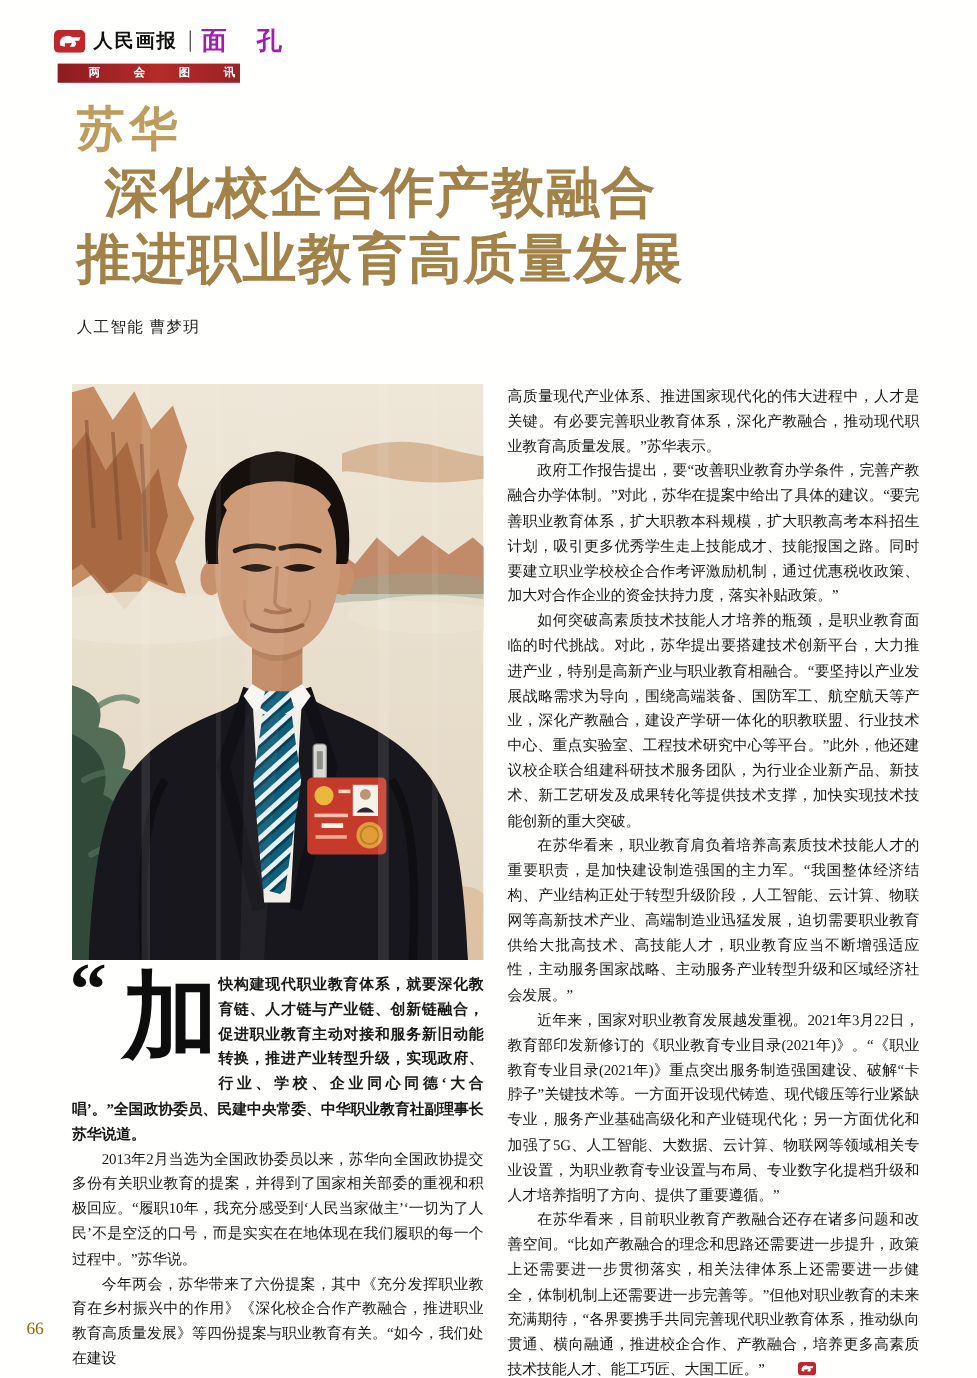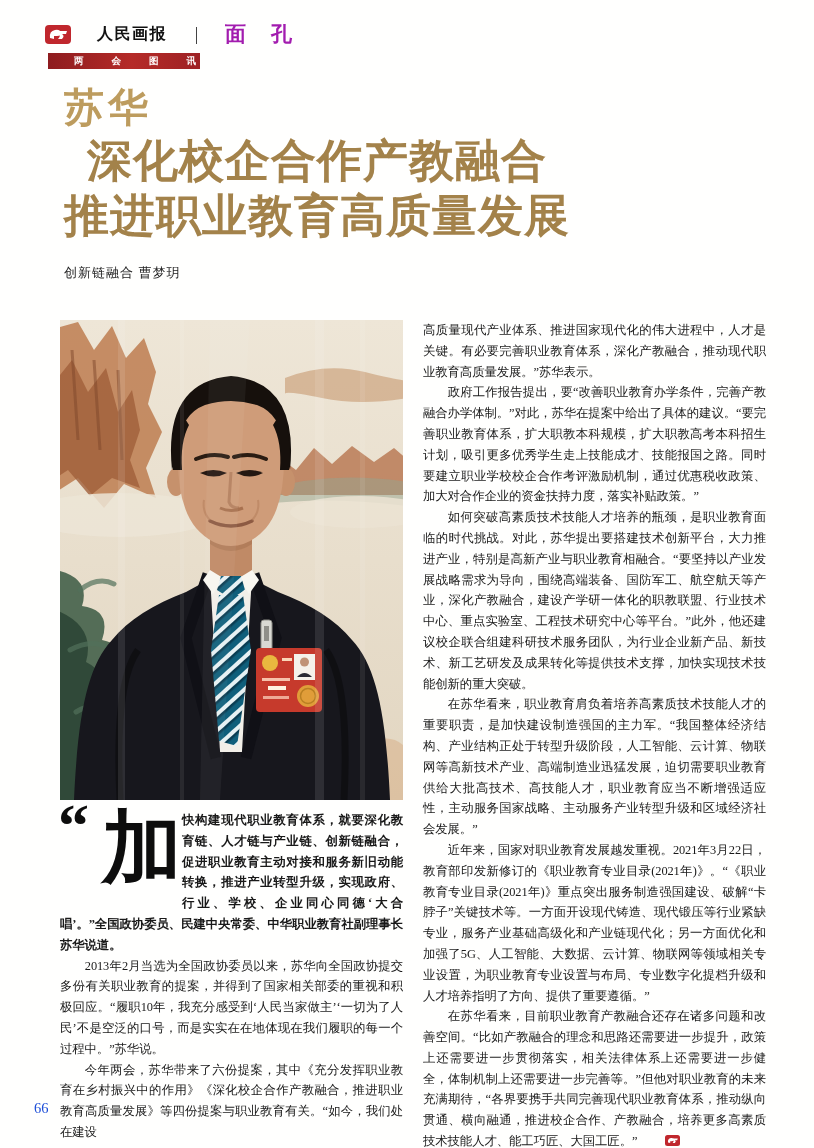--- a/index.html
+++ b/index.html
@@ -6,21 +6,21 @@
   .page{
     position:relative;
     width:814px;height:1148px;
     background:#fffffe;
     overflow:hidden;
     font-family:"Liberation Serif","DejaVu Serif",serif;
     color:#1a1a1a;
   }
   
   .masthead{position:absolute;left:45px;top:20px;}
-  .brand-row{display:flex;align-items:center;gap:19px;}
+  .brand-row{display:flex;align-items:center;}
   .logo-icon{width:26px;height:19px;display:inline-block;margin-right:7px;}
   .brand{font-family:"Liberation Sans","DejaVu Sans",sans-serif;font-size:16px;font-weight:700;letter-spacing:1.5px;color:#111;}
   .brand-divider{font-family:"Liberation Sans",sans-serif;font-size:19px;font-weight:300;color:#333;margin:0 7px 0 8px;transform:scaleX(.6);}
   .column-name{font-family:"Liberation Sans","DejaVu Sans",sans-serif;font-size:21px;font-weight:800;color:#a21caf;letter-spacing:2px;}
   .section-badge{
     margin-top:5px;margin-left:3px;
     width:152px;height:16px;line-height:16px;
     background:linear-gradient(90deg,#8e1c1f,#b52b28 55%,#9e2124);
     color:#fff;font-family:"Liberation Sans",sans-serif;
     font-size:9.5px;font-weight:700;
@@ -38,21 +38,21 @@
   .col p{margin:0;font-size:12.4px;line-height:20.8px;text-align:justify;letter-spacing:-0.1px;color:#191919;}
   .indent{text-indent:2em;}
   .portrait{width:343px;height:480px;display:block;margin-bottom:10px;}
   
   .pullquote{font-weight:700;color:#0f0f0f;}
   .dropfloat{float:left;width:118px;height:84px;position:relative;margin-right:4px;}
   .open-quote{position:absolute;left:-2px;top:-16px;font-size:62px;font-weight:700;line-height:1;color:#0d0d0d;letter-spacing:-6px;}
   .dropcap{position:absolute;left:42px;top:-6px;font-size:80px;line-height:88px;font-weight:700;color:#0d0d0d;}
   .endmark{display:inline-block;width:15px;height:11px;vertical-align:-1px;margin-left:3px;}
   
-  .page-number{position:absolute;left:34px;top:1100px;font-size:14.5px;color:#1d4ed8;}
+  .page-number{position:absolute;left:22px;top:1100px;font-size:14.5px;color:#a16207;}
 </style>
 </head>
 <body>
 
 <div class="page">
 
   <header class="masthead">
     <div class="brand-row">
       <span class="logo-icon">
         <svg viewBox="0 0 26 19" width="26" height="19">
@@ -65,21 +65,21 @@
       <span class="brand-divider">|</span>
       <span class="column-name">面　孔</span>
     </div>
     <div class="section-badge">两会图讯</div>
   </header>
 
   <section class="title-block">
     <h2 class="author-name">苏华</h2>
     <h1 class="title-line">深化校企合作产教融合</h1>
     <h1 class="title-line">推进职业教育高质量发展</h1>
-    <div class="byline">创新链融合 曹梦玥</div>
+    <div class="byline">人工智能 曹梦玥</div>
   </section>
 
   <div class="columns">
 
     <div class="col">
 
       <div>
         <svg class="portrait" viewBox="0 0 343 480">
           <defs>
             <linearGradient id="bgg" x1="0" y1="0" x2="0" y2="1">

